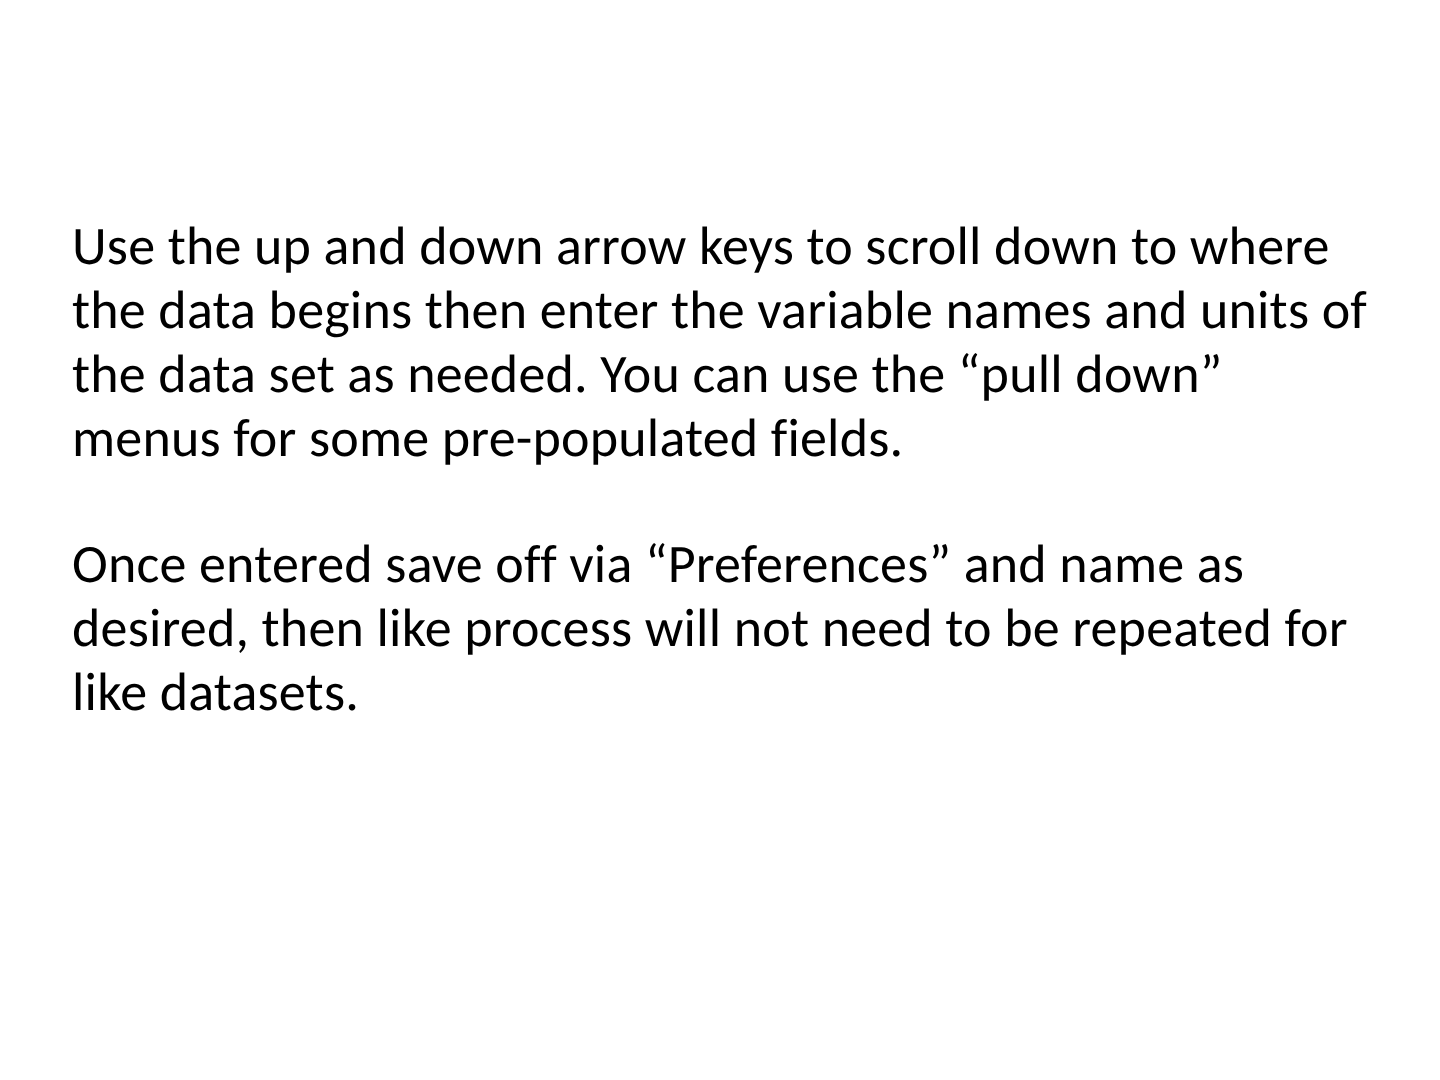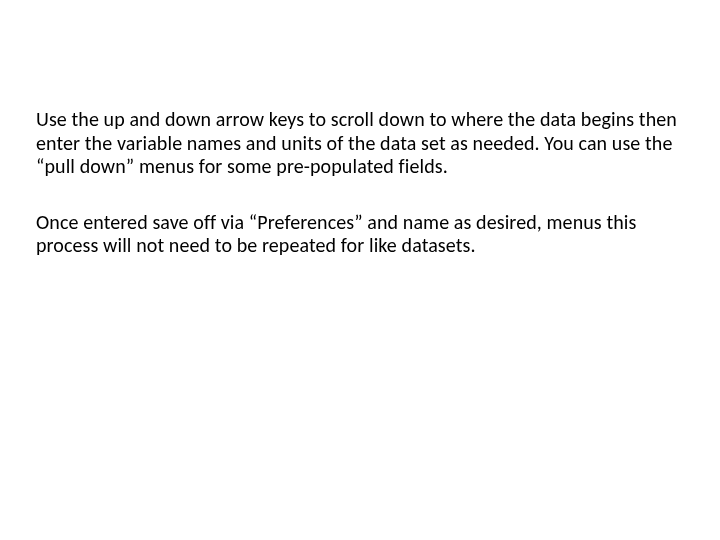--- a/index.html
+++ b/index.html
@@ -12,25 +12,25 @@
     color: #000000;
   }
   .slide {
     position: relative;
     width: 720px;
     height: 540px;
     box-sizing: border-box;
     padding: 108px 36px 0 36px;
   }
   .para {
-    font-size: 20px;
+    font-size: 27px;
     line-height: 1.18;
     letter-spacing: 0.1px;
     margin: 0 0 32px 0;
   }
 </style>
 </head>
 <body>
 
 <div class="slide">
   <p class="para">Use the up and down arrow keys to scroll down to where the data begins then enter the variable names and units of the data set as needed. You can use the “pull down” menus for some pre-populated fields.</p>
-  <p class="para">Once entered save off via “Preferences” and name as desired, menus this process will not need to be repeated for like datasets.</p>
+  <p class="para">Once entered save off via “Preferences” and name as desired, then like process will not need to be repeated for like datasets.</p>
 </div>
 
 </body></html>

